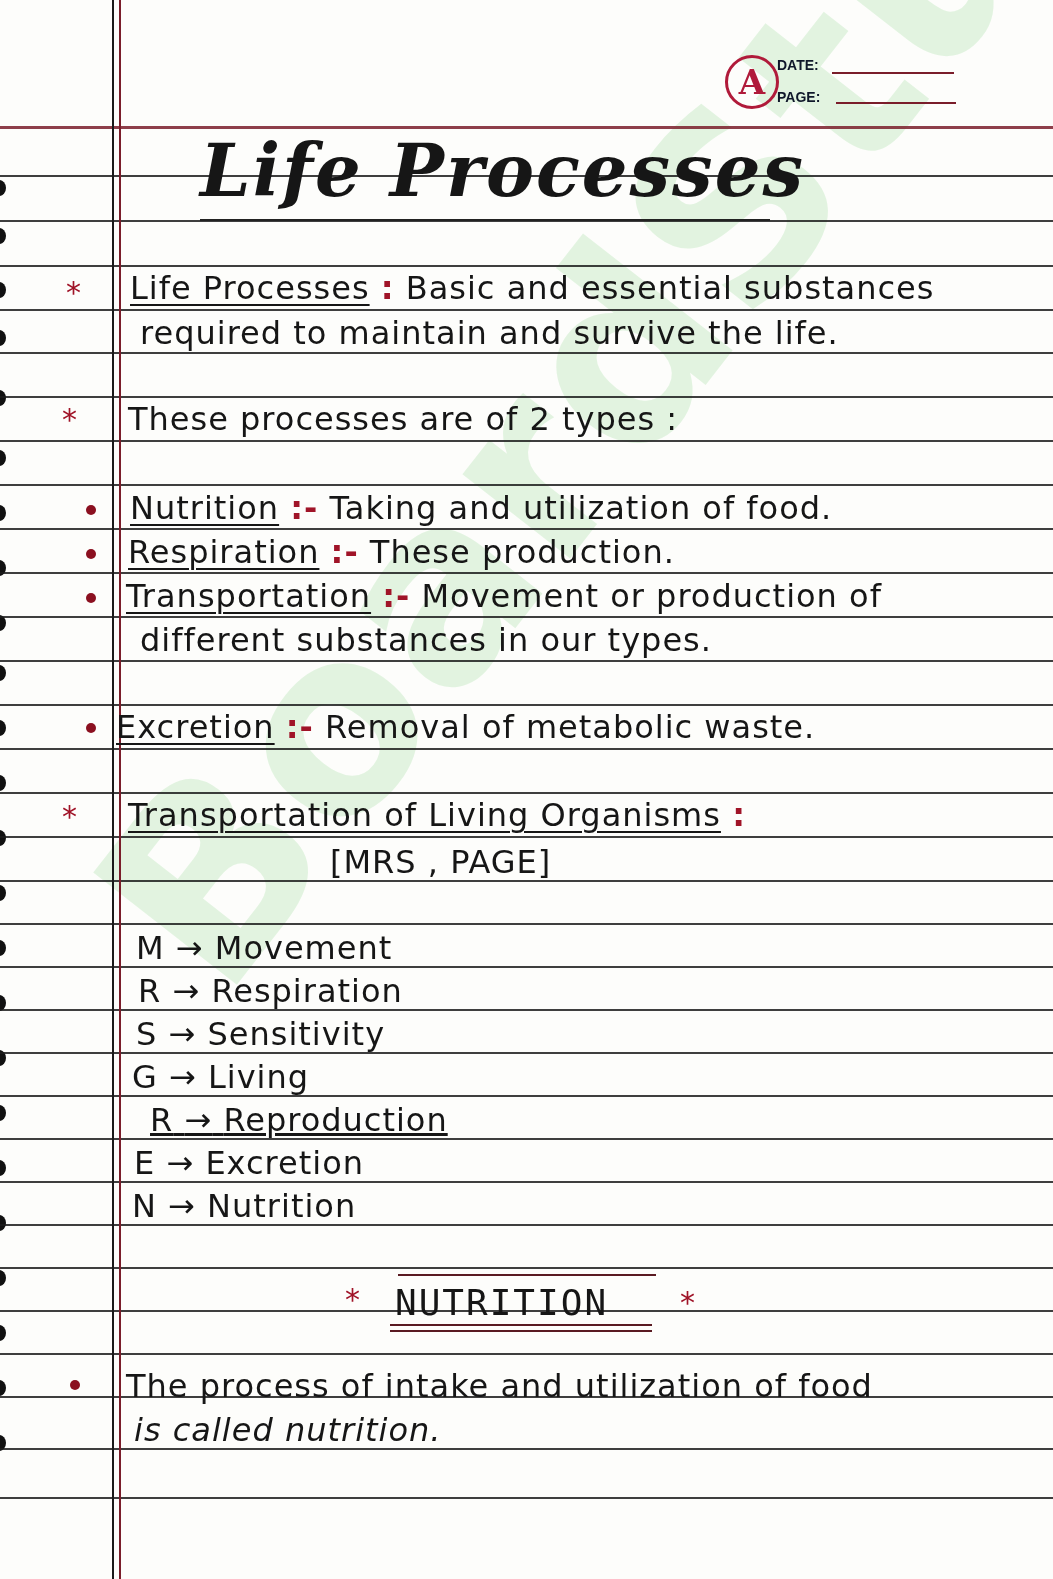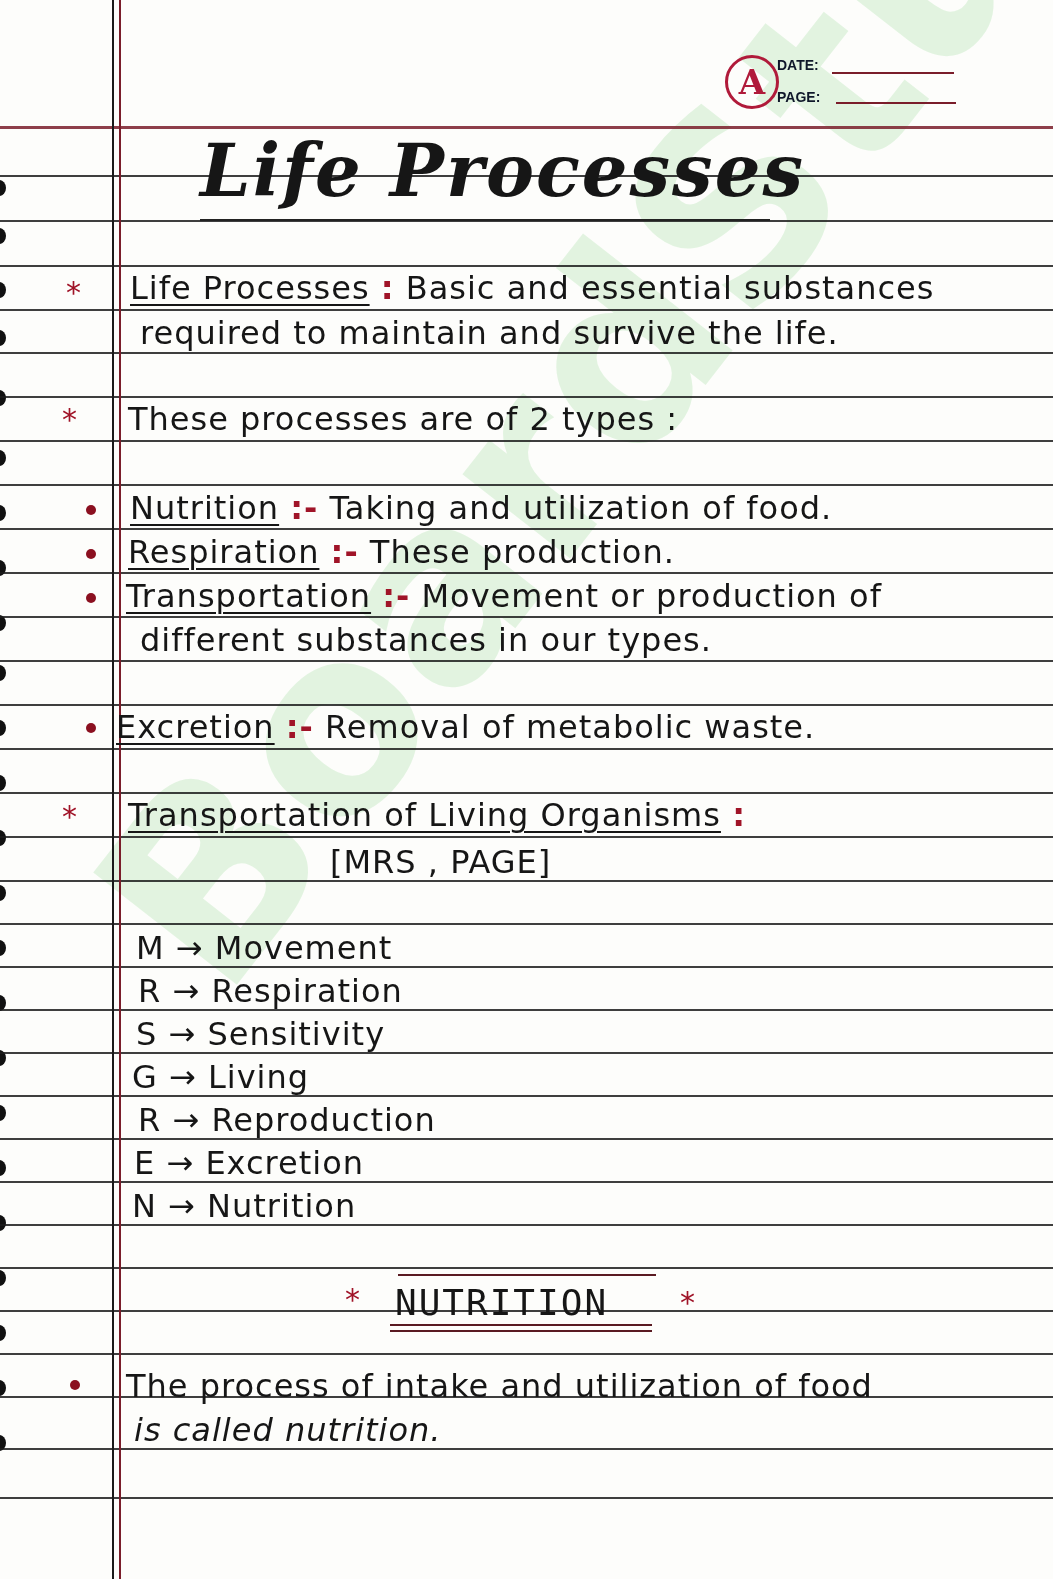--- a/index.html
+++ b/index.html
@@ -180,21 +180,21 @@
   <div class="txt" style="left:136px; top:1018px;">
     <span>S</span>
     <span>→</span>
     <span>Sensitivity</span>
   </div>
   <div class="txt" style="left:132px; top:1061px;">
     <span>G</span>
     <span>→</span>
     <span>Living</span>
   </div>
-  <div class="txt" style="left:138px; top:1104px;">
+  <div class="txt" style="left:150px; top:1104px;text-decoration:underline;">
     <span>R</span>
     <span>→</span>
     <span>Reproduction</span>
   </div>
   <div class="txt" style="left:134px; top:1147px;">
     <span>E</span>
     <span>→</span>
     <span>Excretion</span>
   </div>
   <div class="txt" style="left:132px; top:1190px;">

